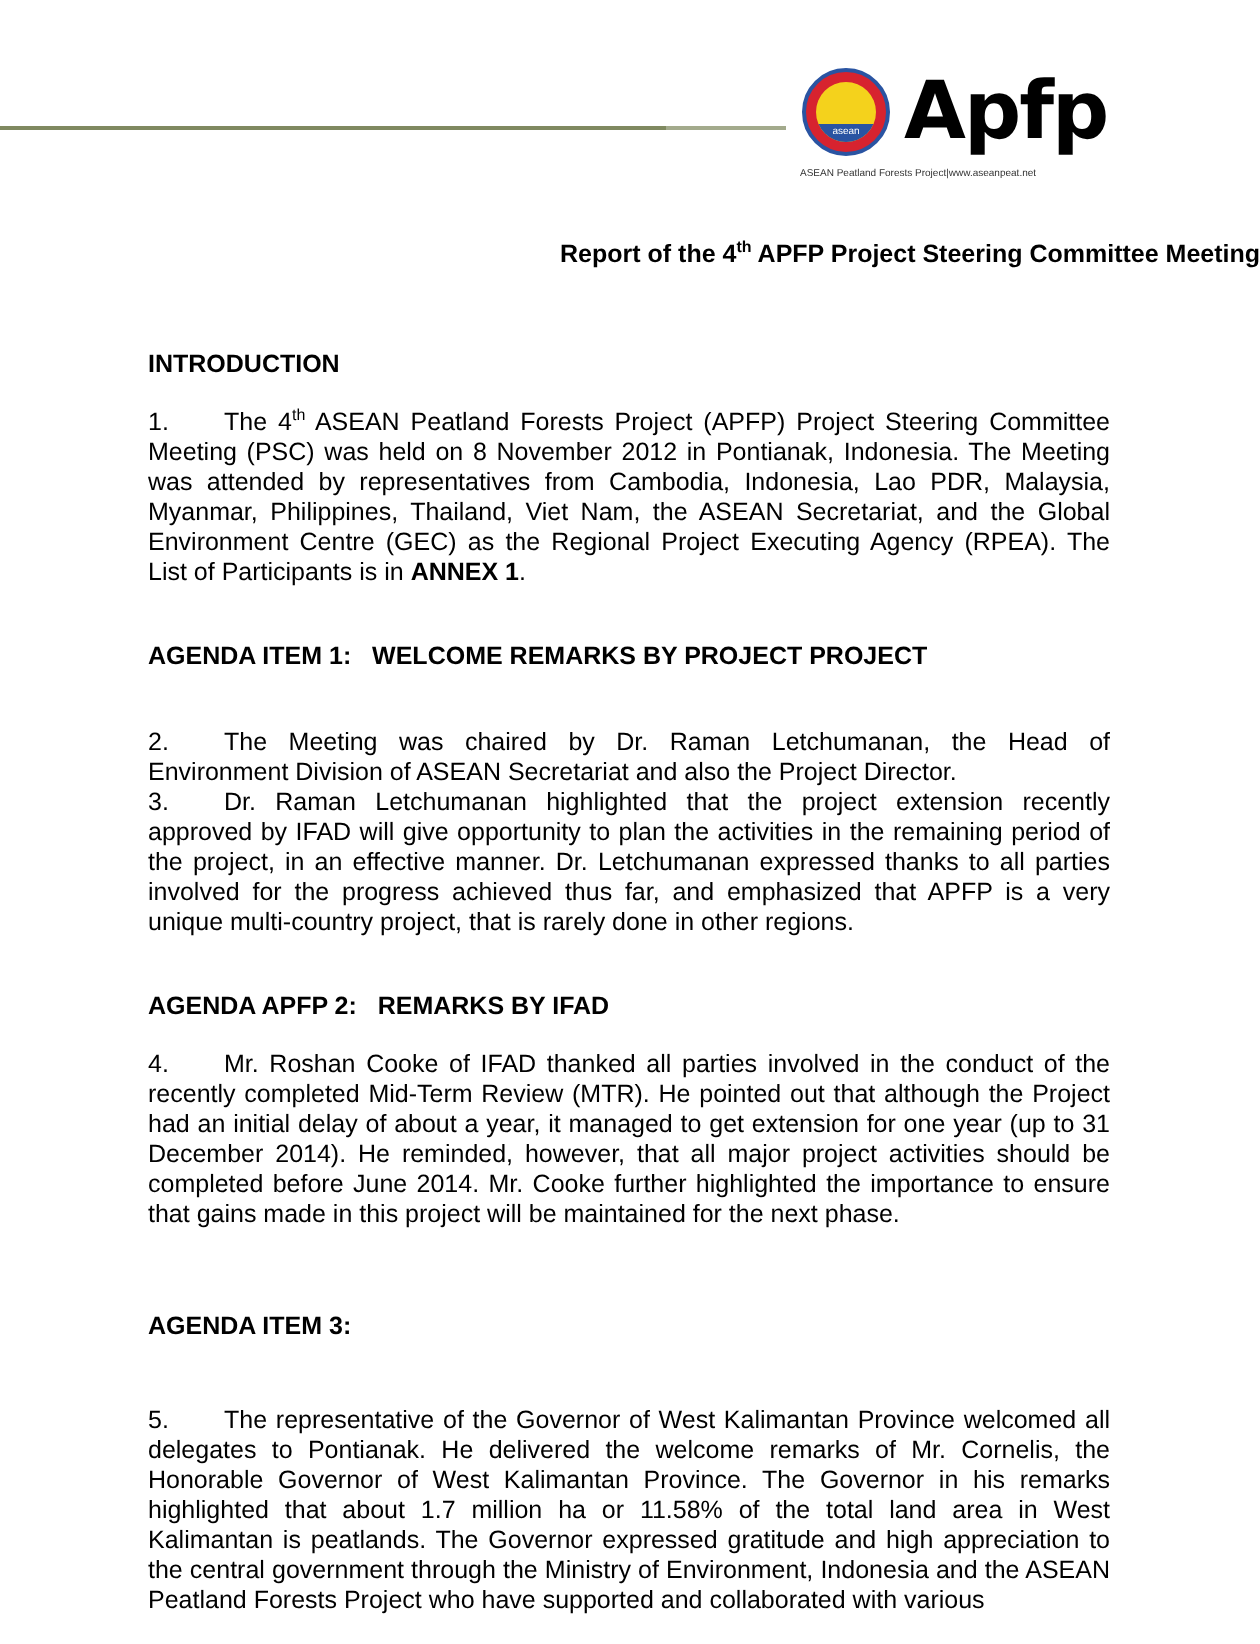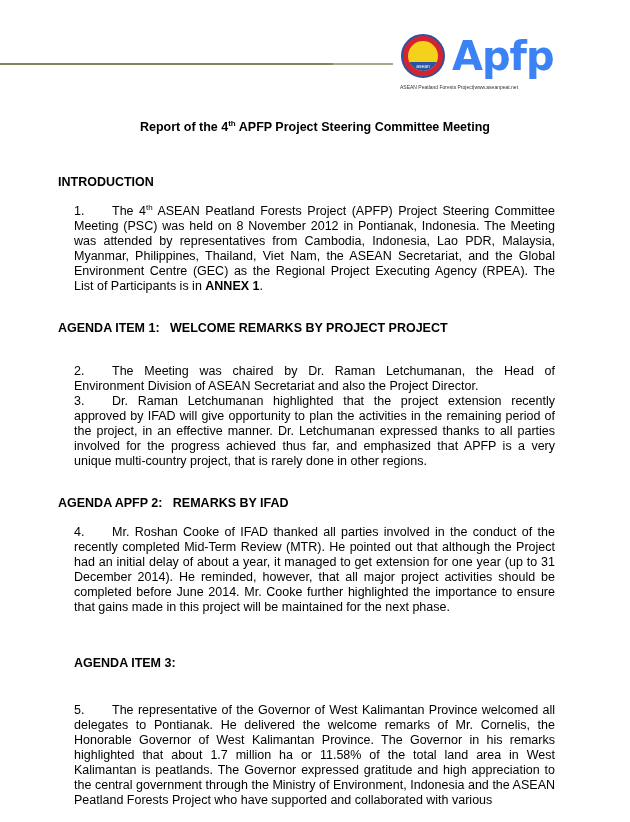--- a/index.html
+++ b/index.html
@@ -7,27 +7,27 @@
          font-family: "Liberation Sans", sans-serif; color: #000; }
   .rule { position: absolute; left: 0; top: 63px; width: 393px; height: 2px; background: #7f8960; }
   .rule-tail { position: absolute; left: 333px; top: 63px; width: 60px; height: 2px; background: #a3aa8c; }
   .logo { position: absolute; left: 398px; top: 32px; width: 140px; height: 62px; }
   .logo-circle { position: absolute; left: 3px; top: 2px; width: 44px; height: 44px; border-radius: 50%;
                  background: #d7232f; border: 2px solid #2a54a2; box-sizing: border-box; }
   .logo-inner { position: absolute; left: 5px; top: 5px; width: 30px; height: 30px; border-radius: 50%;
                 background: #f4d21c; overflow: hidden; }
   .logo-inner .band { position: absolute; left: 0; bottom: 0; width: 100%; height: 9px; background: #2a54a2; }
   .logo-inner .band span { display:block; font-size: 5px; color: #fff; text-align:center; line-height: 9px; }
-  .logo-text { position: absolute; left: 54px; top: 0px; font-size: 40px; font-weight: bold; color: #3b82f6;
+  .logo-text { position: absolute; left: 54px; top: 0px; font-size: 40px; font-weight: bold; color: #000000;
                letter-spacing: -1px; line-height: 48px; font-family: "DejaVu Sans", sans-serif; }
   .logo-caption { position: absolute; left: 2px; top: 52px; font-size: 5px; color: #333; white-space: nowrap; }
-  .title { position: absolute; left: 0; width: 630px; top: 117px; text-align: center; font-weight: bold;
+  .title { position: absolute; left: 0; width: 630px; top: 117px; text-align: right; font-weight: bold;
            font-size: 12.5px; line-height: 14px; }
   .title sup { font-size: 8px; }
-  .h { position: absolute; left: 58px; font-weight: bold; font-size: 12.5px; line-height: 15px; }
+  .h { position: absolute; left: 74px; font-weight: bold; font-size: 12.5px; line-height: 15px; }
   .p { position: absolute; left: 74px; width: 481px; font-size: 12.5px; line-height: 15px; text-align: justify; }
   .p .num { display: inline-block; width: 38px; }
   .p sup { font-size: 8px; line-height: 0; }
   .h3 { position: absolute; left: 74px; width: 481px; font-weight: bold; font-size: 12.5px; line-height: 15px; }
   .h3 .lab { position: absolute; left: 0; top: 0; }
   .h3 .txt { display: block; margin-left: 114px; text-align: justify; text-align-last: left; }
 </style>
 </head>
 <body>
 

